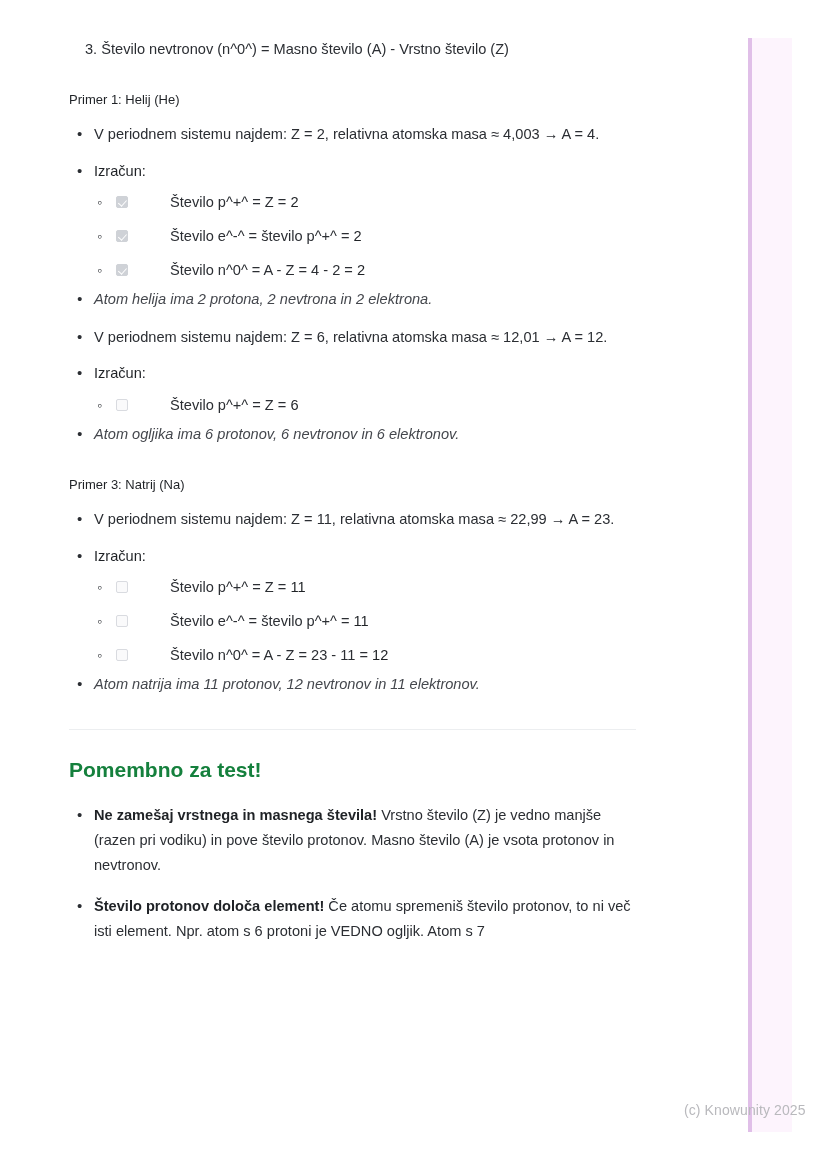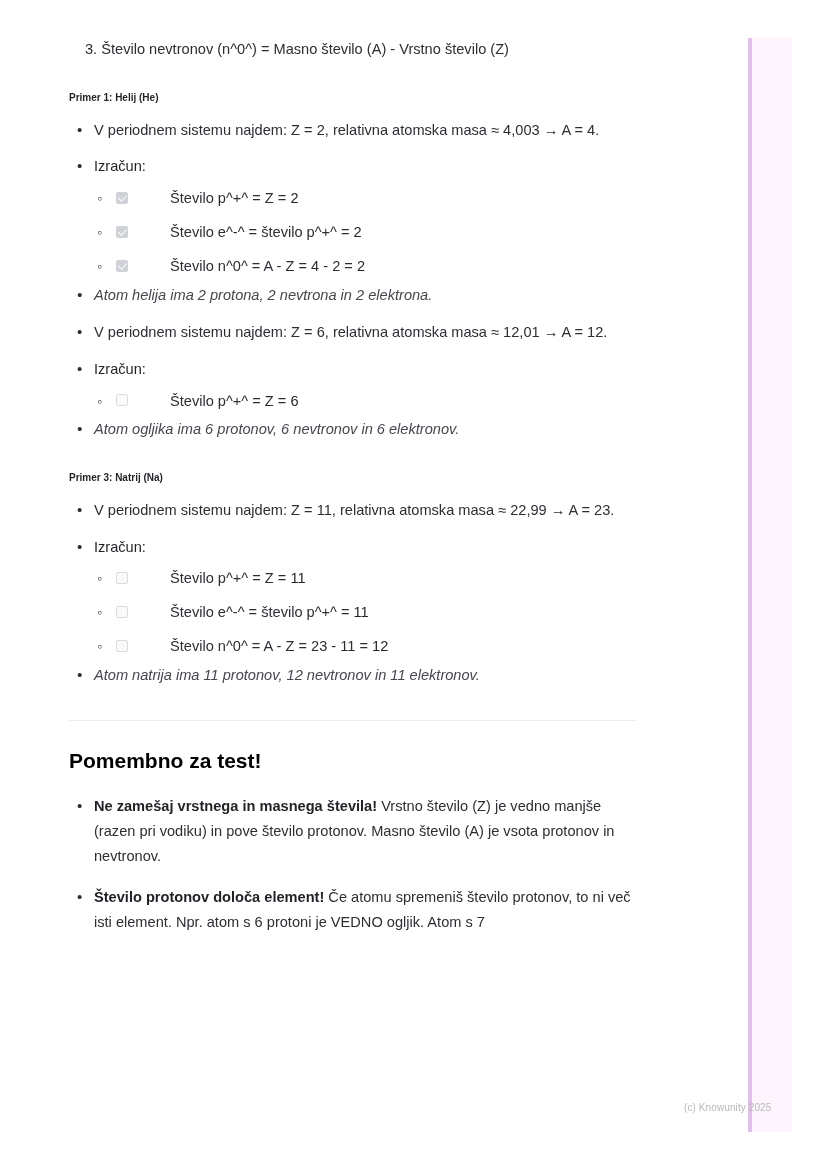--- a/index.html
+++ b/index.html
@@ -56,22 +56,22 @@
 
   .num-line {
     font-size: 14.6px;
     line-height: 1.62;
     color: #2b2e33;
     margin: 0 0 0 16px;
     padding: 0;
   }
 
   h3.example-heading {
-    font-size: 10px;
-    font-weight: bold;
+    font-size: 13px;
+    font-weight: normal;
     color: #1f2226;
     margin: 28px 0 0 0;
     padding: 0;
     line-height: 1.5;
   }
 
   ul.lvl1 {
     list-style: none;
     margin: 14px 0 0 0;
     padding: 0;
@@ -172,21 +172,21 @@
   hr.divider {
     border: none;
     border-top: 1px solid #eceef0;
     margin: 32px 0 0 0;
     width: 567px;
   }
 
   h2.section-title {
     font-size: 21px;
     font-weight: bold;
-    color: #000000;
+    color: #15803d;
     margin: 26px 0 0 0;
     padding: 0;
     line-height: 1.3;
   }
 
   ul.important {
     list-style: none;
     margin: 20px 0 0 0;
     padding: 0;
   }
@@ -209,21 +209,21 @@
   ul.important > li b {
     font-weight: bold;
     color: #1f2226;
   }
 
   
   #watermark {
     position: absolute;
     left: 684px;
     top: 1102px;
-    font-size: 10px;
+    font-size: 14px;
     color: #b9b9bd;
     letter-spacing: 0.1px;
     z-index: 3;
     white-space: nowrap;
     font-family: "Liberation Sans", sans-serif;
   }
 </style>
 </head>
 <body>
 

